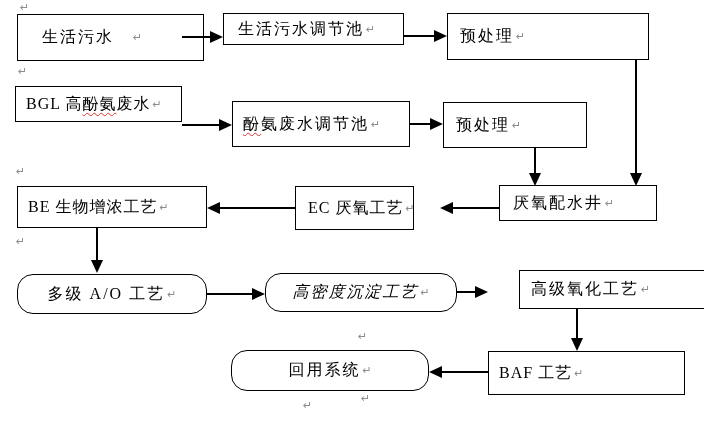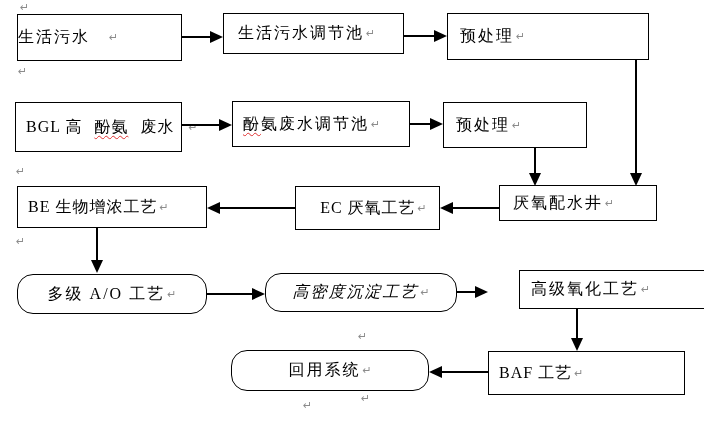--- a/index.html
+++ b/index.html
@@ -29,28 +29,28 @@
   .ar.h .hd {position:absolute; right:0; top:-6px; width:0; height:0;
              border-top:6px solid transparent; border-bottom:6px solid transparent;
              border-left:13px solid #000;}
   .ar.h.left .hd {left:0; right:auto; border-left:none; border-right:13px solid #000;}
   .ar.v .shaft {position:absolute; left:-1px; top:0; bottom:12px; border-left:2px solid #000;}
   .ar.v .hd {position:absolute; bottom:0; left:-6px; width:0; height:0;
              border-left:6px solid transparent; border-right:6px solid transparent;
              border-top:13px solid #000;}
 
   
-  #b-a {left:17px;  top:14px;  width:165px; height:47px; padding-left:0;gap:17px;}
-  #b-b {left:223px; top:13px;  width:181px; height:41px; padding-left:14px;}
+  #b-a {left:17px;  top:14px;  width:187px; height:47px; padding-left:24px;gap:17px;}
+  #b-b {left:223px; top:13px;  width:181px; height:32px; padding-left:14px;}
   #b-c {left:447px; top:13px;  width:202px; height:47px; padding-left:12px;}
-  #b-d {left:15px;  top:102px; width:167px; height:50px; padding-left:10px; letter-spacing:1px;gap:12px;}
+  #b-d {left:15px;  top:86px; width:167px; height:36px; padding-left:10px; letter-spacing:1px;}
   #b-e {left:232px; top:101px; width:178px; height:46px; padding-left:10px;}
   #b-f {left:443px; top:102px; width:144px; height:46px; padding-left:12px;}
   #b-g {left:17px;  top:186px; width:190px; height:42px; padding-left:10px; letter-spacing:1px;}
-  #b-h {left:295px; top:186px; width:145px; height:44px; padding-left:12px; letter-spacing:1px;justify-content:center;}
+  #b-h {left:295px; top:186px; width:119px; height:44px; padding-left:12px; letter-spacing:1px;}
   #b-i {left:499px; top:185px; width:158px; height:36px; padding-left:13px;}
   #b-j {left:17px;  top:274px; width:190px; height:40px;}
   #b-k {left:265px; top:273px; width:192px; height:39px;font-style:italic;}
   #b-l {left:488px; top:270px; width:190px; height:39px; padding-left:11px;margin-left:31px;}
   #b-m {left:231px; top:350px; width:198px; height:41px;}
   #b-n {left:488px; top:351px; width:197px; height:44px; padding-left:10px; letter-spacing:1px;}
 
   
   #a-ab {left:182px; top:37px;  width:41px;}
   #a-bc {left:404px; top:36px;  width:43px;}

